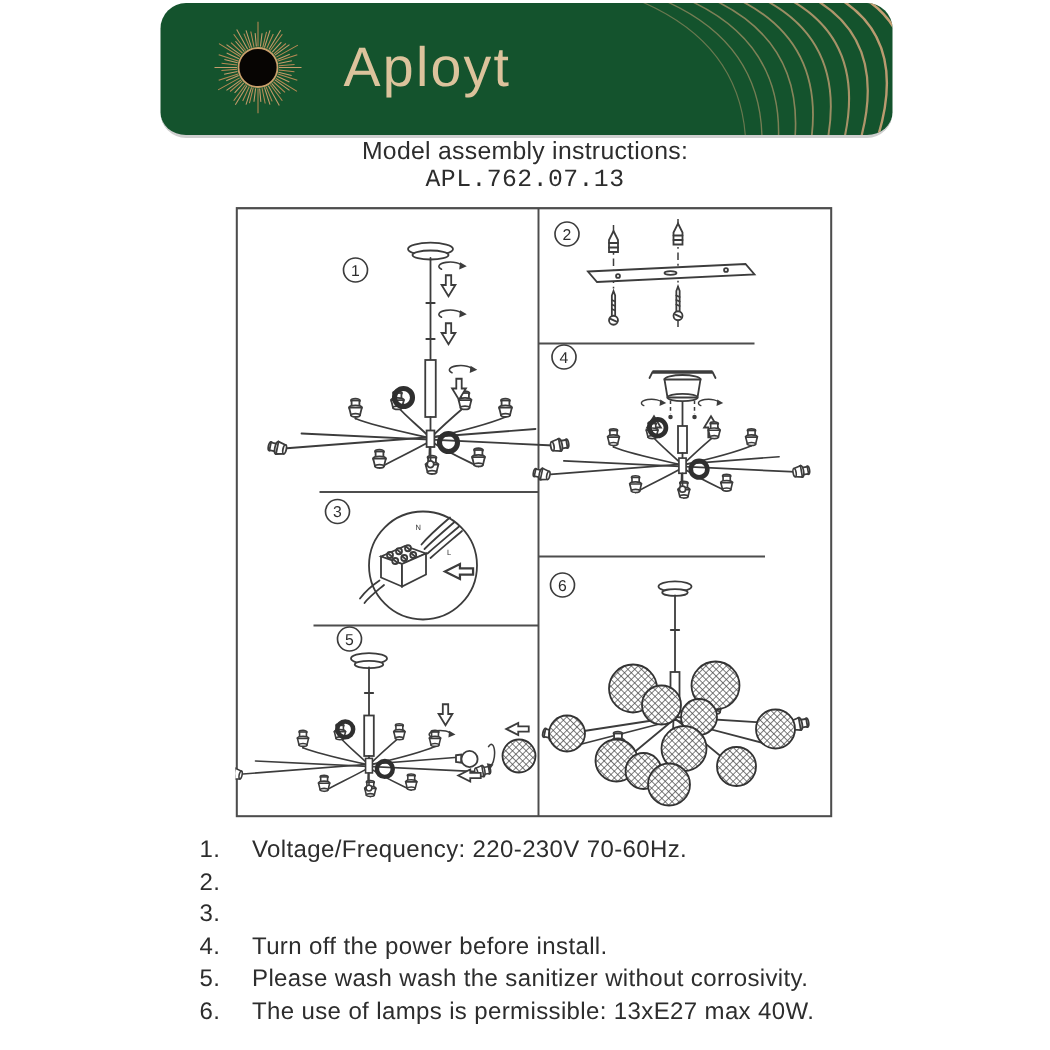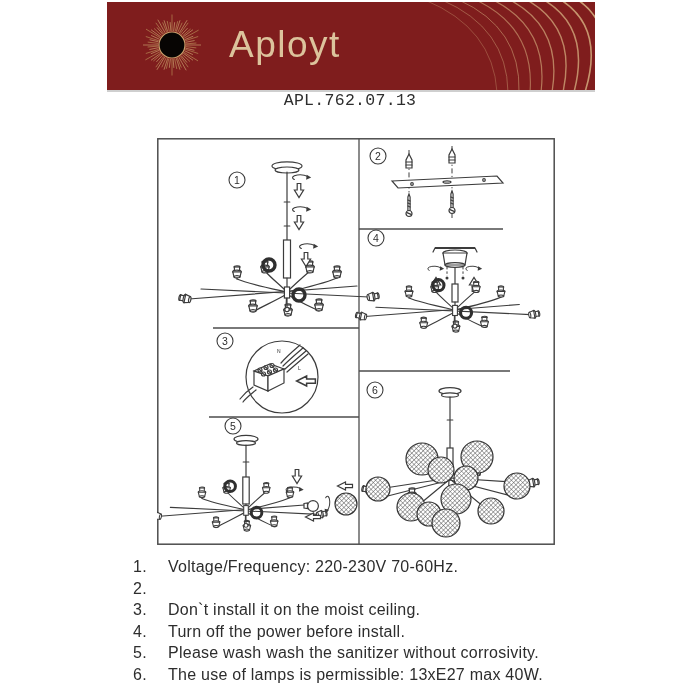--- a/index.html
+++ b/index.html
@@ -38,21 +38,21 @@
   .globe{fill:url(#mesh);stroke:#333333;stroke-width:1.2;}
   
   .notes{position:absolute;left:133px;top:556px;width:460px;margin:0;padding:0;list-style:none;
          font-size:16px;line-height:21.5px;letter-spacing:.25px;color:#2d2d2d;}
   .notes li{display:flex;}
   .notes .num{flex:0 0 35px;width:35px;}
 </style>
 </head>
 <body>
 
-<header class="banner" style="background: #7f1d1d;">
+<header class="banner" style="background: #14532d; border-radius: 17px;">
   <svg class="banner-art" width="488" height="88" viewBox="0 0 488 88">
     <g id="burst">
         <line x1="79.0" y1="43.0" x2="94.0" y2="43.0" stroke="#c89d6d" stroke-width="0.7"></line>
         <line x1="78.9" y1="44.6" x2="89.3" y2="45.9" stroke="#b88a55" stroke-width="0.7"></line>
         <line x1="78.6" y1="46.2" x2="87.4" y2="48.3" stroke="#c89d6d" stroke-width="0.7"></line>
         <line x1="78.3" y1="47.3" x2="91.2" y2="51.5" stroke="#b88a55" stroke-width="0.7"></line>
         <line x1="77.7" y1="48.8" x2="85.9" y2="52.6" stroke="#c89d6d" stroke-width="0.7"></line>
         <line x1="77.0" y1="50.3" x2="91.0" y2="58.9" stroke="#b88a55" stroke-width="0.7"></line>
         <line x1="76.3" y1="51.2" x2="86.0" y2="58.3" stroke="#c89d6d" stroke-width="0.7"></line>
         <line x1="75.3" y1="52.5" x2="83.0" y2="59.6" stroke="#b88a55" stroke-width="0.7"></line>
@@ -120,20 +120,21 @@
         <path d="M132,-2 Q182,26 168,90" stroke="#cfa478" fill="none" stroke-width="1.40" opacity="0.78"></path>
         <path d="M149,-2 Q196,26 179,90" stroke="#cfa478" fill="none" stroke-width="1.50" opacity="0.83"></path>
         <path d="M166,-2 Q210,26 190,90" stroke="#cfa478" fill="none" stroke-width="1.60" opacity="0.89"></path>
         <path d="M183,-2 Q224,26 201,90" stroke="#cfa478" fill="none" stroke-width="1.70" opacity="0.95"></path>
       </g>
   </svg>
   <div class="brand" style="color: rgb(220, 195, 156);">Aployt</div>
 </header>
 
 <div class="titles">
+  <div class="title-line">Model assembly instructions:</div>
   <div class="model-line">APL.762.07.13</div>
 </div>
 
 <div class="diagram">
 <svg width="398" height="407" viewBox="157 138 398 407">
   <defs>
     <pattern id="mesh" width="3.2" height="3.2" patternUnits="userSpaceOnUse" patternTransform="rotate(45)">
       <rect width="3.2" height="3.2" fill="#ffffff"></rect>
       <path d="M0,0 H3.2 M0,0 V3.2" stroke="#474747" stroke-width="0.9"></path>
     </pattern>
@@ -362,21 +363,20 @@
 <ol class="notes">
   <li>
     <span class="num">1.</span>
     <span class="txt">Voltage/Frequency: 220-230V 70-60Hz.</span>
   </li>
   <li>
     <span class="num">2.</span>
   </li>
   <li>
     <span class="num">3.</span>
-    <span class="txt">Don`t install it on the moist ceiling.</span>
   </li>
   <li>
     <span class="num">4.</span>
     <span class="txt">Turn off the power before install.</span>
   </li>
   <li>
     <span class="num">5.</span>
     <span class="txt">Please wash wash the sanitizer without corrosivity.</span>
   </li>
   <li>

